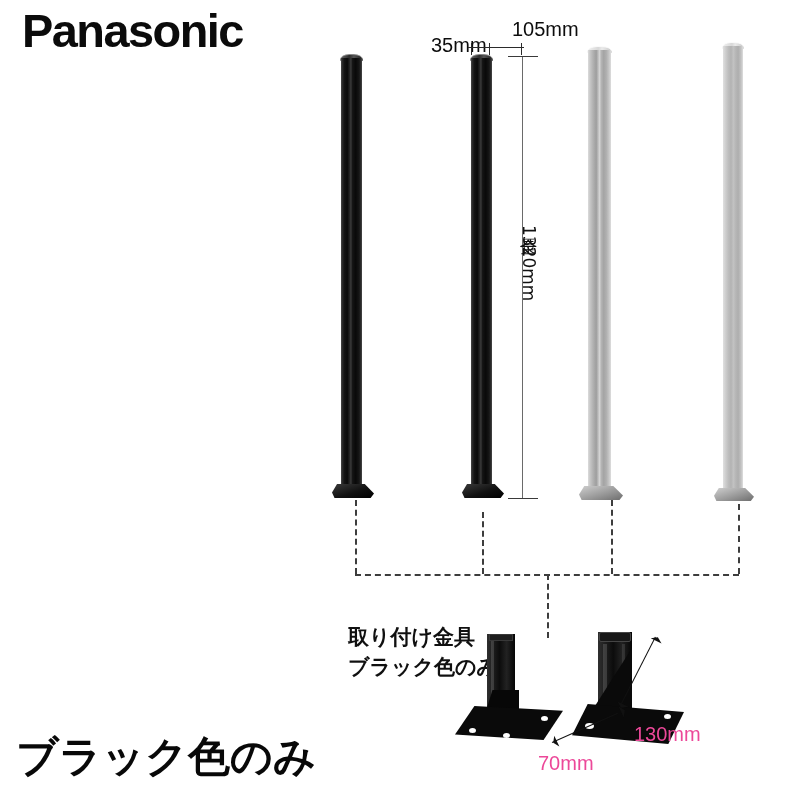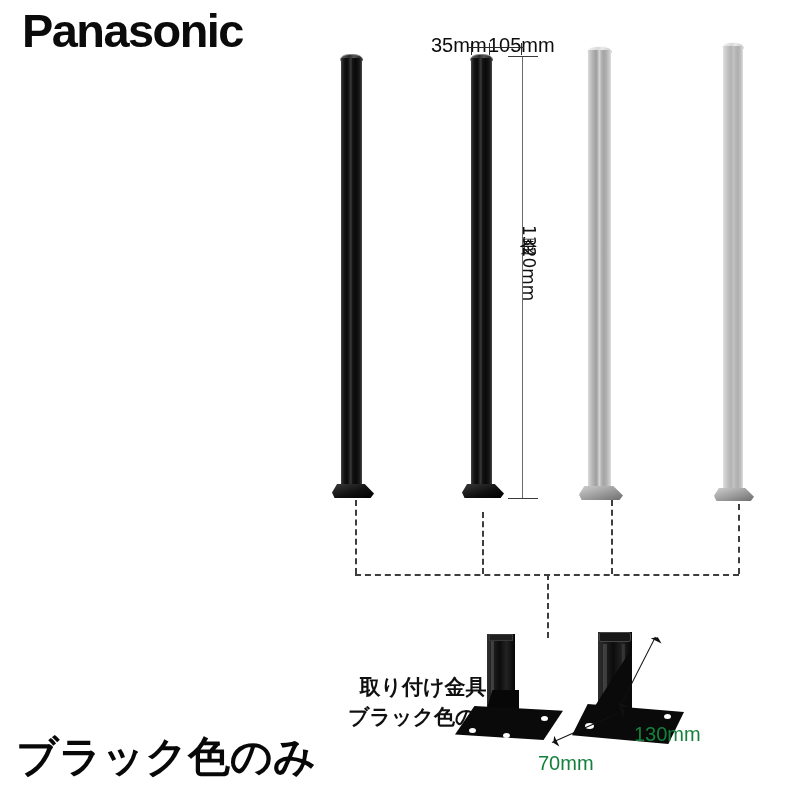--- a/index.html
+++ b/index.html
@@ -155,28 +155,27 @@
   .dash-h {
     position: absolute;
     height: 0;
     border-top: 2px dashed #3d3d3d;
   }
 
   
   #bracket-label {
     position: absolute;
     left: 348px;
-    top: 672px;
+    top: 622px;
     font-family: "DejaVu Sans", sans-serif;
     font-size: 21px;
     font-weight: bold;
     color: #101010;
     line-height: 1.45;
     white-space: nowrap;
-    text-align: center;
   }
   #bracket-label div { display: block; }
 
   .bracket {
     position: absolute;
   }
   .bk-plate {
     position: absolute;
     background: #0a0a0a;
   }
@@ -191,21 +190,21 @@
   .bk-hole {
     position: absolute;
     background: #ffffff;
     border-radius: 50%;
   }
 
   .mm-label {
     position: absolute;
     font-family: "Liberation Sans", sans-serif;
     font-size: 20px;
-    color: #15803d;
+    color: #ec4899;
     white-space: nowrap;
   }
   .arrow-diag {
     position: absolute;
     height: 1px;
     background: #111;
     transform-origin: left center;
   }
   .arrow-head {
     position: absolute;
@@ -214,21 +213,21 @@
 </style>
 </head>
 <body>
 
 <div id="stage">
 
   <div id="brand-logo">Panasonic</div>
 
   <div class="dim-text" style="left:431px; top:18px; font-size:20px;margin-top:16px;">35mm</div>
 
-  <div class="dim-text" style="left:488px; top:18px; font-size:20px;margin-top:16px;">105mm</div>
+  <div class="dim-text" style="left:512px; top:18px; font-size:20px;">105mm</div>
 
   <div class="tick-v" style="left:471px; top:43px; height:12px;"></div>
   <div class="tick-v" style="left:489px; top:43px; height:12px;"></div>
   <div class="tick-h" style="left:468px; top:47px; width:24px;"></div>
 
   <div class="tick-v" style="left:489px; top:43px; height:12px;"></div>
   <div class="tick-v" style="left:521px; top:43px; height:12px;"></div>
   <div class="tick-h" style="left:487px; top:47px; width:37px;"></div>
 
   <div class="dim-line-v" style="left:522px; top:56px; height:443px;"></div>

